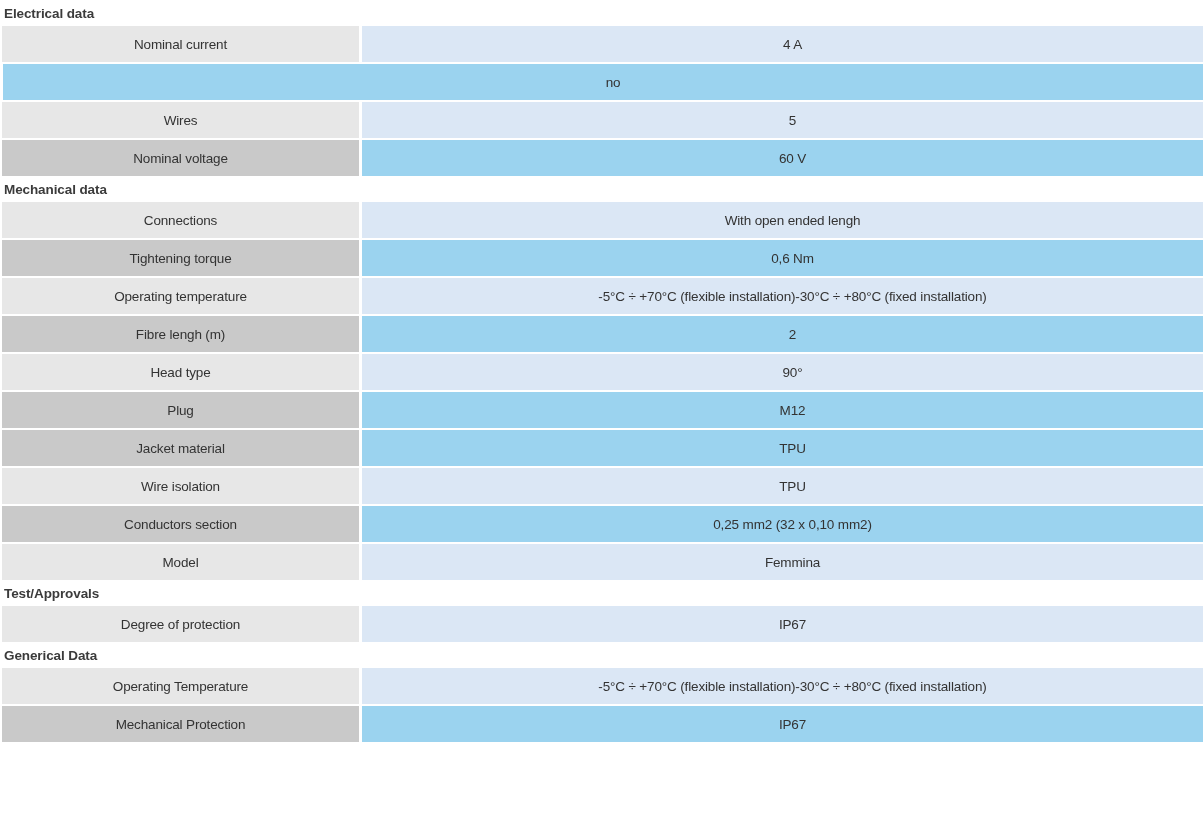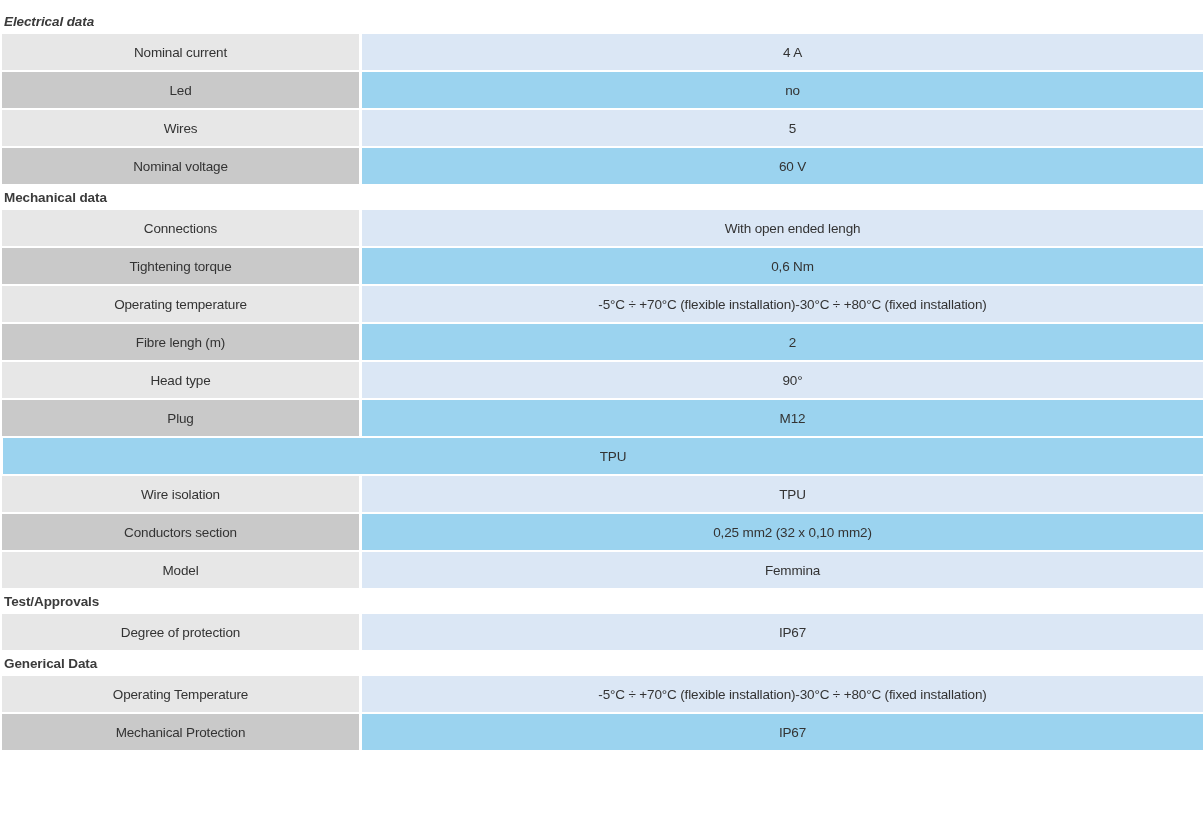--- a/index.html
+++ b/index.html
@@ -15,21 +15,21 @@
     position: relative;
   }
   .section { width: 100%; }
   .section-title {
     font-size: 13.5px;
     font-weight: bold;
     color: #3b3b3b;
     letter-spacing: -0.1px;
     padding: 0 0 5px 4px;
   }
-  .section:first-child .section-title { padding-top: 14px; font-style: italic; }
+  .section:first-child .section-title { padding-top: 6px; }
   .section + .section .section-title { padding-top: 6px; }
   .spec-table {
     width: 100%;
     border-collapse: separate;
     border-spacing: 0;
   }
   .spec-row { display: flex; width: 100%; }
   .spec-row + .spec-row { margin-top: 2px; }
   .cell {
     height: 36px;
@@ -64,21 +64,20 @@
 
 <div class="sheet">
     <div class="section">
       <div class="section-title">Electrical data</div>
       <div class="spec-table">
         <div class="spec-row row-odd">
           <div class="cell cell-label">Nominal current</div>
           <div class="cell cell-value">4 A</div>
         </div>
         <div class="spec-row row-even">
-          <div class="cell cell-label">Led</div>
           <div class="cell cell-value">no</div>
         </div>
         <div class="spec-row row-odd">
           <div class="cell cell-label">Wires</div>
           <div class="cell cell-value">5</div>
         </div>
         <div class="spec-row row-even">
           <div class="cell cell-label">Nominal voltage</div>
           <div class="cell cell-value">60 V</div>
         </div>
@@ -105,20 +104,21 @@
         </div>
         <div class="spec-row row-odd">
           <div class="cell cell-label">Head type</div>
           <div class="cell cell-value">90°</div>
         </div>
         <div class="spec-row row-even">
           <div class="cell cell-label">Plug</div>
           <div class="cell cell-value">M12</div>
         </div>
         <div class="spec-row row-even">
+          <div class="cell cell-label">Jacket material</div>
           <div class="cell cell-value">TPU</div>
         </div>
         <div class="spec-row row-odd">
           <div class="cell cell-label">Wire isolation</div>
           <div class="cell cell-value">TPU</div>
         </div>
         <div class="spec-row row-even">
           <div class="cell cell-label">Conductors section</div>
           <div class="cell cell-value">0,25 mm2 (32 x 0,10 mm2)</div>
         </div>

